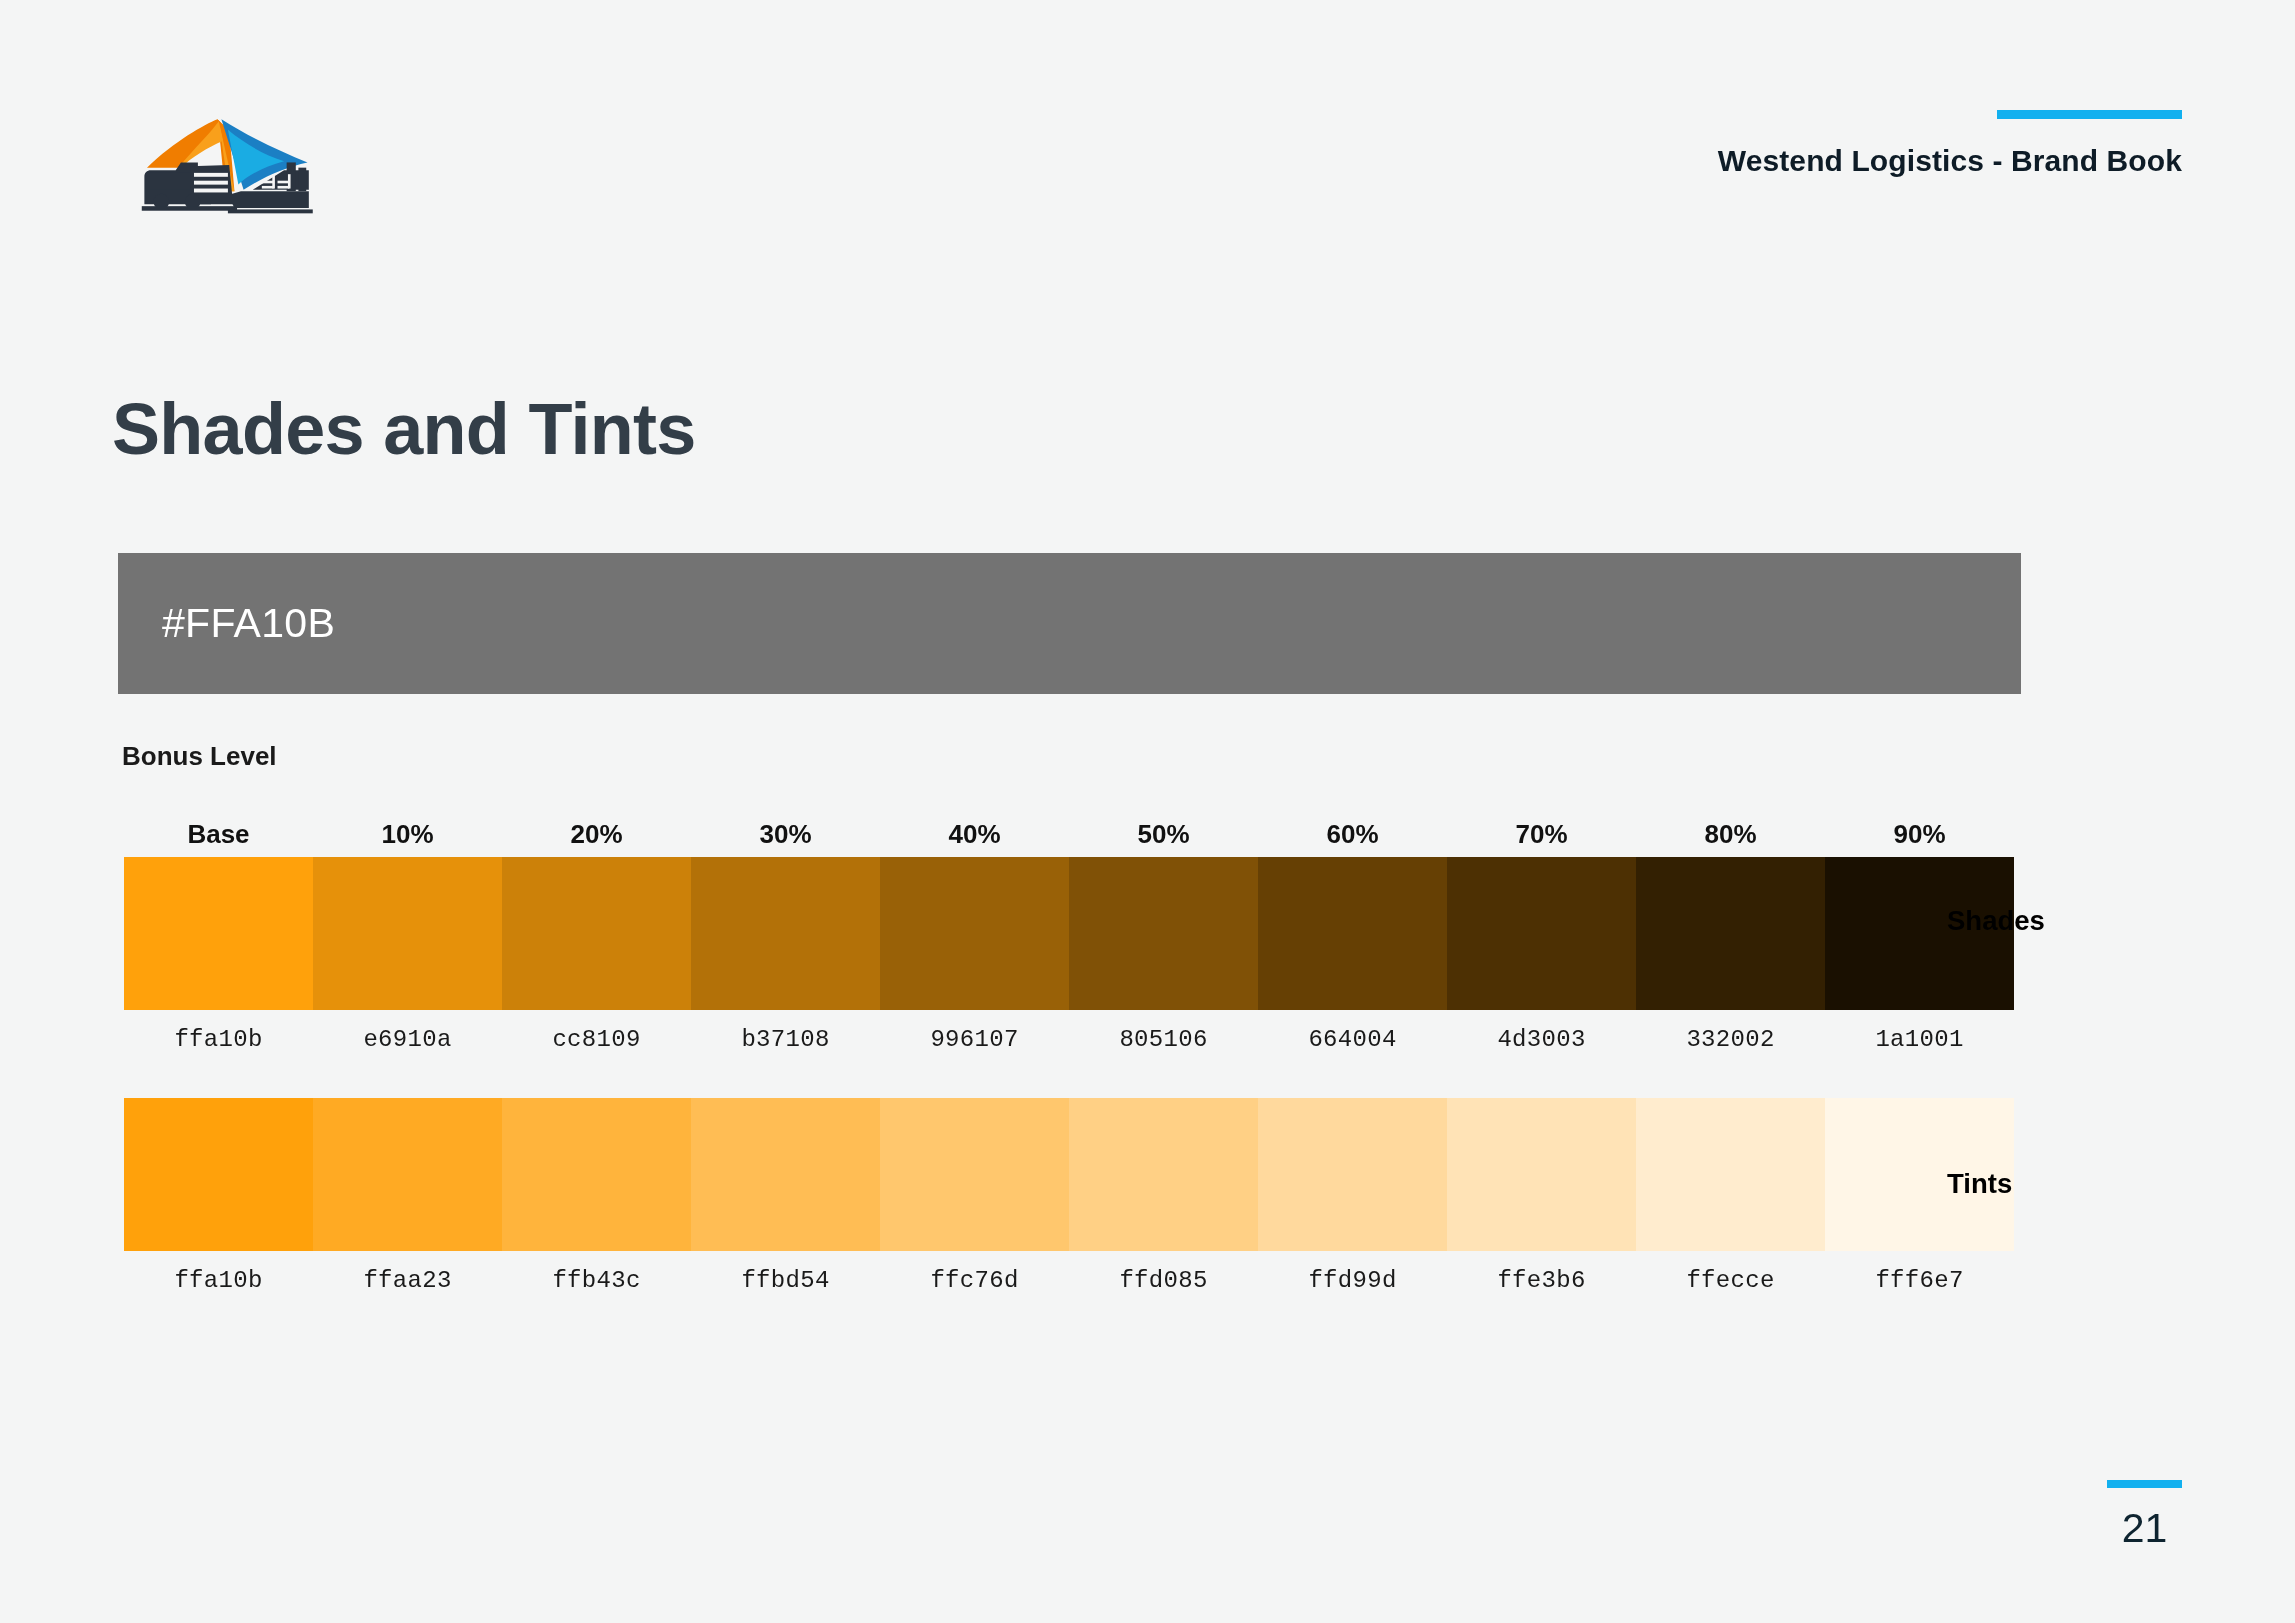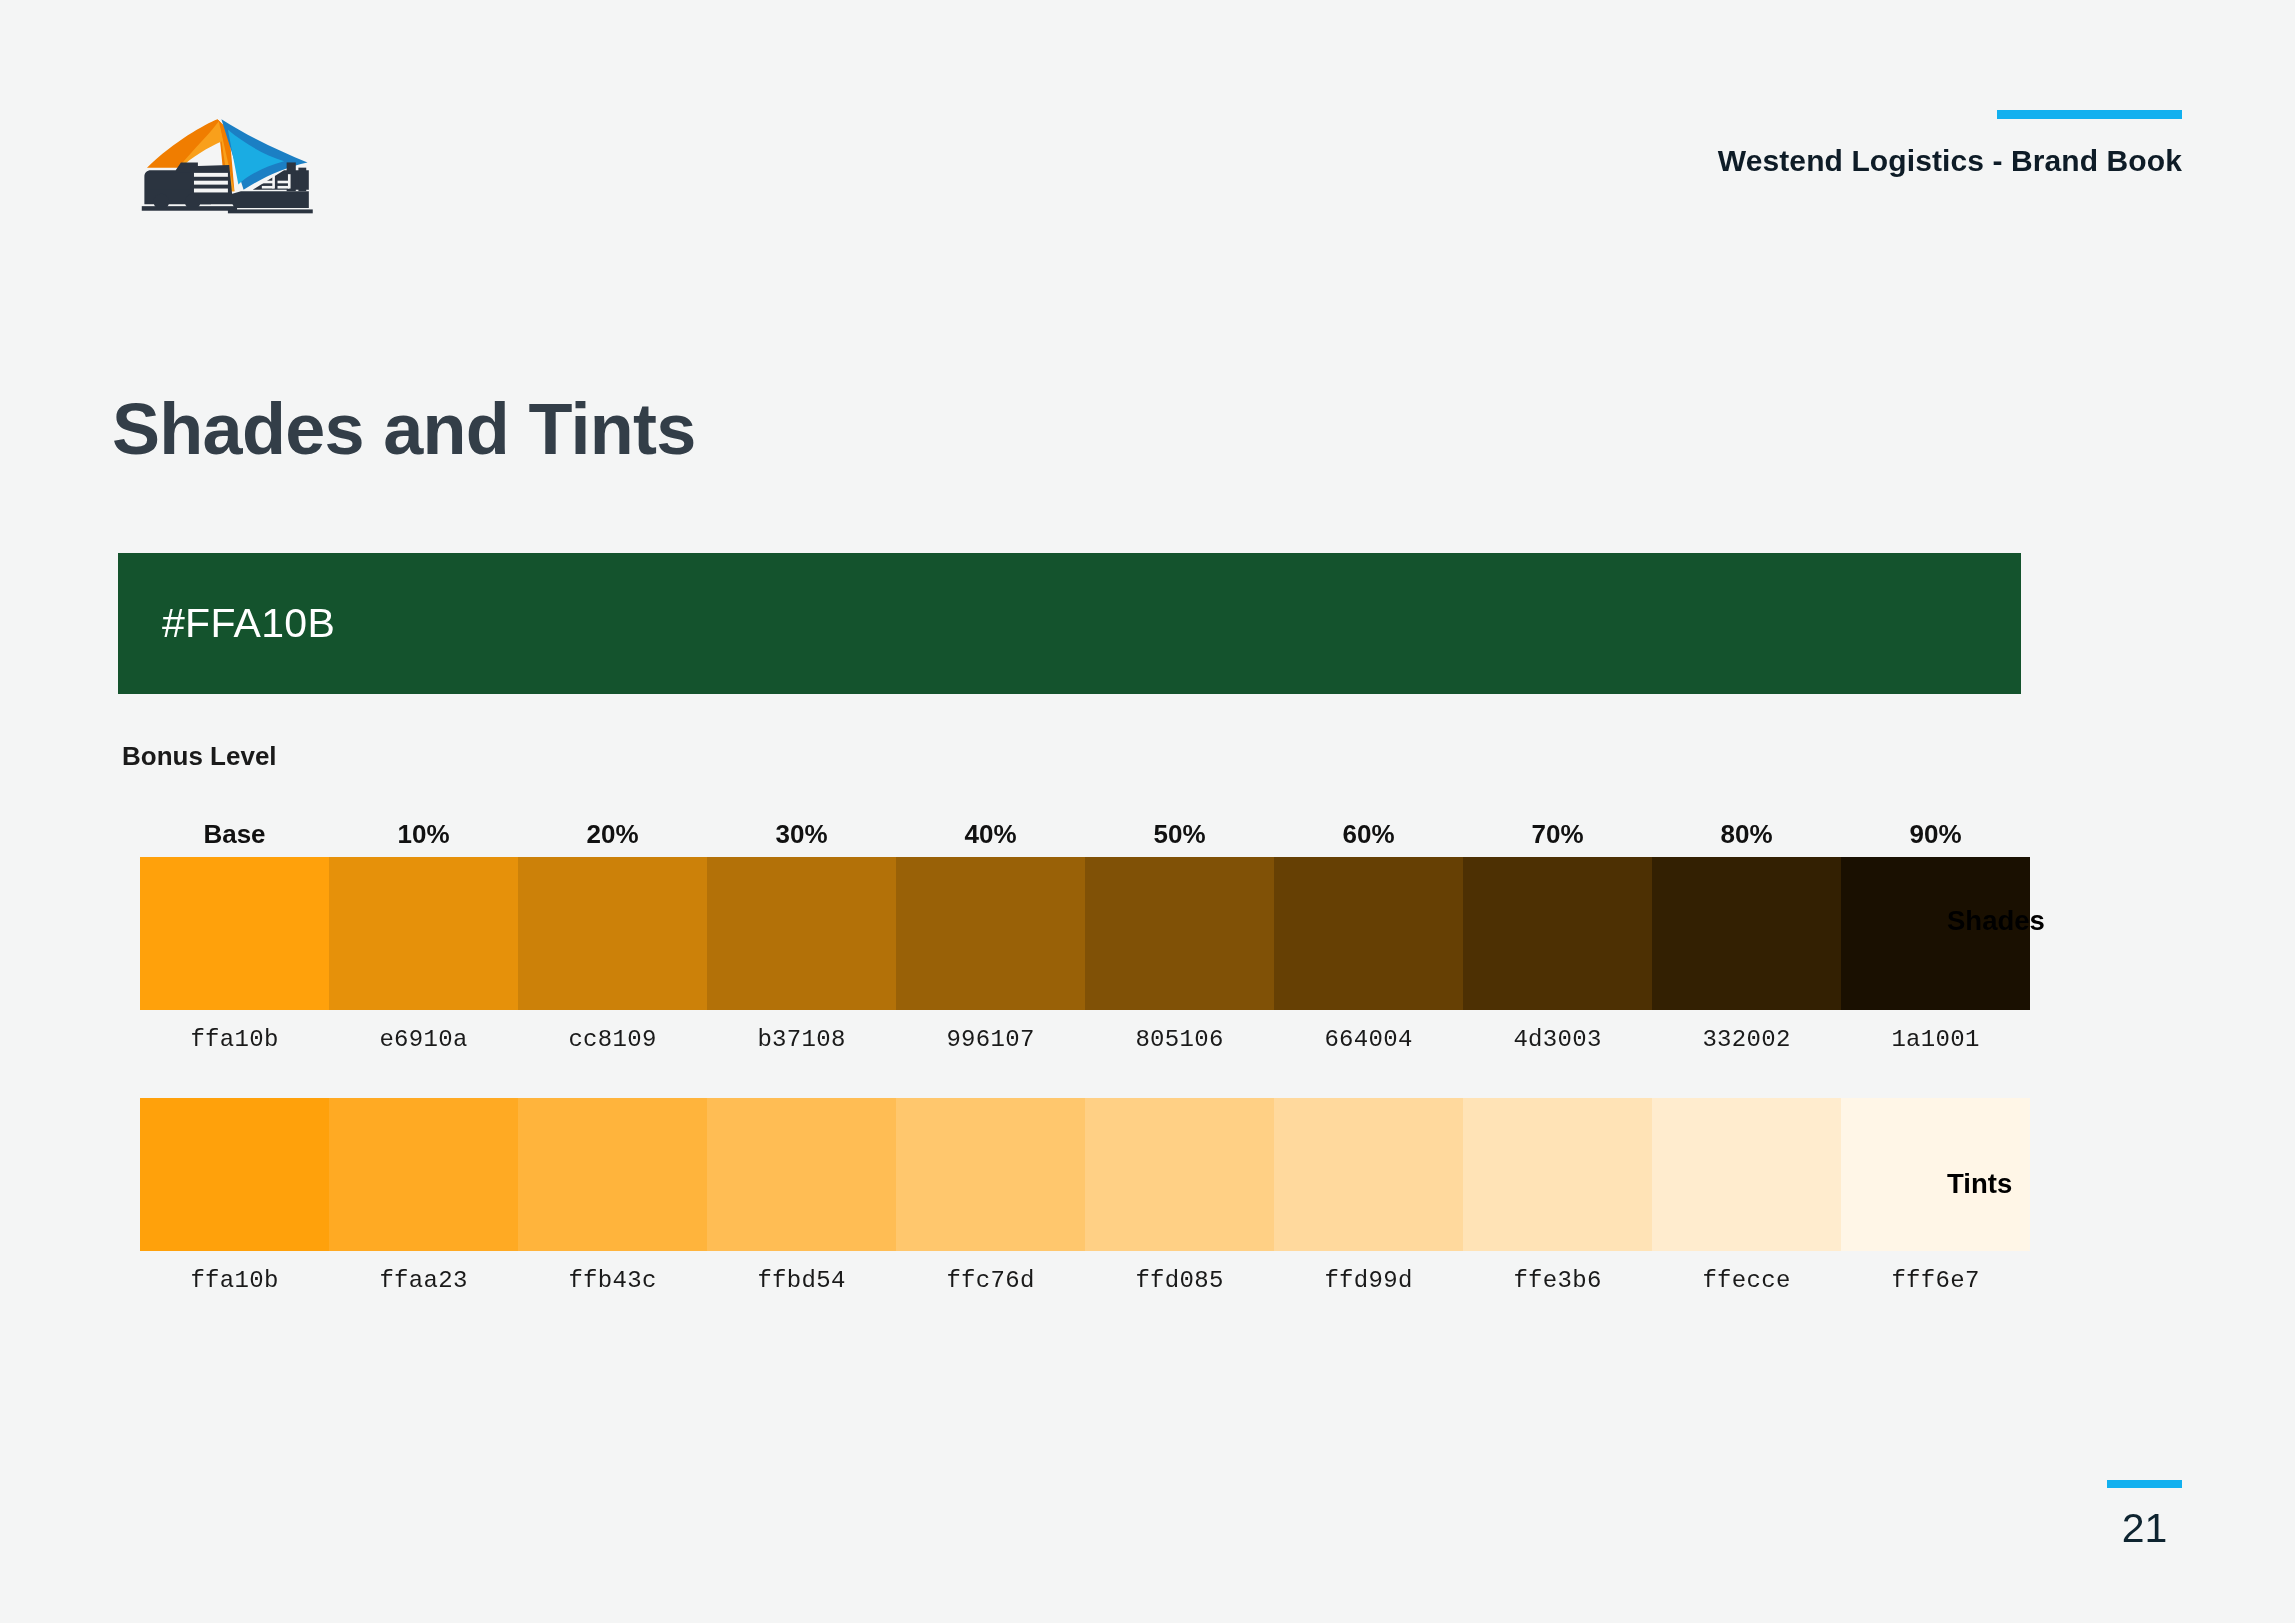--- a/index.html
+++ b/index.html
@@ -62,21 +62,21 @@
     line-height: 1;
   }
 
   
   .hex-banner {
     position: absolute;
     left: 118px;
     top: 553px;
     width: 1903px;
     height: 141px;
-    background: #14532d;
+    background: #737373;
     display: flex;
     align-items: center;
   }
   .hex-banner-label {
     margin-left: 44px;
     font-size: 41px;
     font-weight: normal;
     color: #ffffff;
     letter-spacing: 0.3px;
   }
@@ -88,21 +88,21 @@
     top: 741px;
     font-size: 26px;
     font-weight: bold;
     color: #1a1a1a;
     text-align: center;
   }
 
   
   .palette {
     position: absolute;
-    left: 140px;
+    left: 124px;
     top: 811px;
     width: 1890px;
   }
   .col-headers {
     display: flex;
     width: 1890px;
     height: 46px;
   }
   .col-header {
     flex: 1 1 0;

